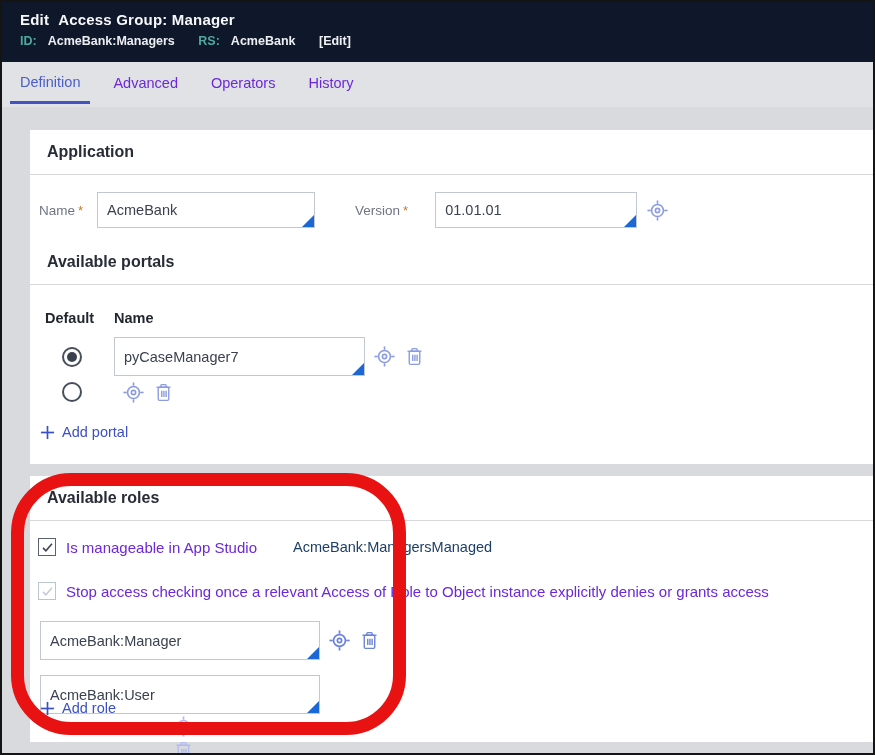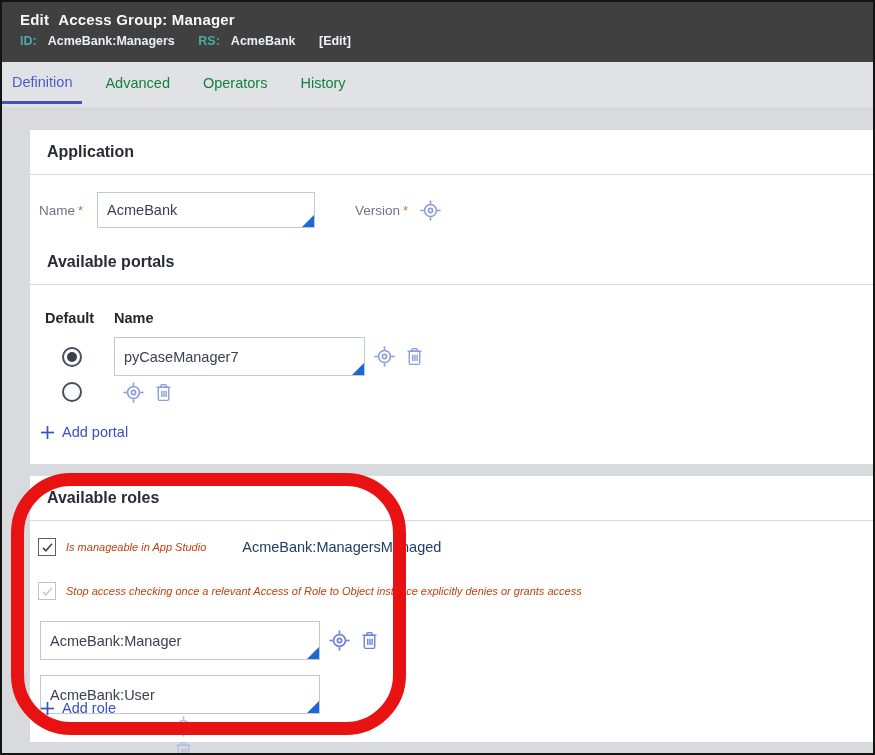--- a/index.html
+++ b/index.html
@@ -7,36 +7,36 @@
   body { font-family:"Liberation Sans", sans-serif; }
 
   .screen {
     position:relative; width:875px; height:755px;
     border:2px solid #141414; background:#d9dade; overflow:hidden;
   }
 
   
   .hdr {
     position:absolute; left:0; top:0; width:100%; height:60px;
-    background:#404040; padding:9px 0 0 18px;
+    background:#0f172a; padding:9px 0 0 18px;
   }
   .hdr-title { font-size:15px; font-weight:bold; color:#f7f8fa; letter-spacing:.2px; }
   .hdr-title .t-prefix { margin-right:9px; }
   .hdr-meta { margin-top:6px; font-size:12.5px; font-weight:bold; color:#e8eaee; }
   .hdr-meta .k { color:#4da9a4; margin-right:8px; }
   .hdr-meta .v { color:#eceef2; margin-right:20px; }
   .hdr-meta .edit-lnk { color:#f0f1f4; cursor:pointer; }
 
   
   .tabbar {
     position:absolute; left:0; top:60px; width:100%; height:45px;
-    background:#e0e2e6; display:flex; 
+    background:#e0e2e6; display:flex; padding-left:8px;
   }
   .tab {
-    padding:0 10px; margin-right:13px; font-size:14.5px; color:#15803d;
+    padding:0 10px; margin-right:13px; font-size:14.5px; color:#6d28d9;
     display:flex; align-items:center; cursor:pointer; height:42px;
   }
   .tab.active { color:#4c5ec6; border-bottom:3px solid #4353bd; }
 
   
   .panel { position:absolute; left:28px; right:0; background:#fff; }
   .panel-app     { top:128px; height:112px; }
   .panel-portals { top:238px; height:224px; }
   .panel-roles   { top:474px; height:266px; }
   .section-header {
@@ -76,21 +76,21 @@
   
   .cbx { width:18px; height:18px; border:1px solid #5a6170; background:#fff;
     display:inline-flex; align-items:center; justify-content:center; cursor:pointer; }
   .cbx svg { display:block; }
   .cbx.disabled { border-color:#bcc4d0; cursor:default; }
 
   .add-link { display:inline-flex; align-items:center; cursor:pointer; }
   .add-link .lbl { font-size:14.5px; color:#3a50c4; margin-left:7px; }
 
   .col-hdr { font-size:14.5px; font-weight:bold; color:#22262f; }
-  .chk-label { font-size:11px; color:#c2410c;font-style:italic; }
+  .chk-label { font-size:15px; color:#6d28d9; }
   .managed-val { font-size:14.5px; color:#1d3f66;text-align:center; }
 
   .abs { position:absolute; }
 
   
   .annotation {
     position:absolute; left:9px; top:471px; width:395px; height:262px;
     border:13px solid #e81212; border-radius:60px; z-index:50; pointer-events:none;
   }
 </style>
@@ -123,20 +123,24 @@
     <div class="section-header">Application</div>
     <div class="abs" style="left:9px; top:62px; display:flex; align-items:center;">
       <span class="f-label">Name</span>
       <span class="req">*</span>
       <span class="input-wrap h36" style="width:218px; margin-left:12px;">
         <input type="text" value="AcmeBank" style="">
         <span class="corner-tri"></span>
       </span>
       <span class="f-label" style="margin-left:40px;">Version</span>
       <span class="req">*</span>
+      <span class="input-wrap h36" style="width:202px; margin-left:25px;">
+        <input type="text" value="01.01.01" style="">
+        <span class="corner-tri"></span>
+      </span>
       <span class="icon-btn" style="margin-left:8px;">
         <svg width="23" height="23" viewBox="0 0 24 24" fill="none" class="ic-blue" stroke-width="1.7">
           <circle cx="12" cy="12" r="6.2"></circle>
             <circle cx="12" cy="12" r="2.2"></circle>
           <line x1="12" y1="1.5" x2="12" y2="5"></line>
             <line x1="12" y1="19" x2="12" y2="22.5"></line>
           <line x1="1.5" y1="12" x2="5" y2="12"></line>
             <line x1="19" y1="12" x2="22.5" y2="12"></line>
         </svg>
       </span>

